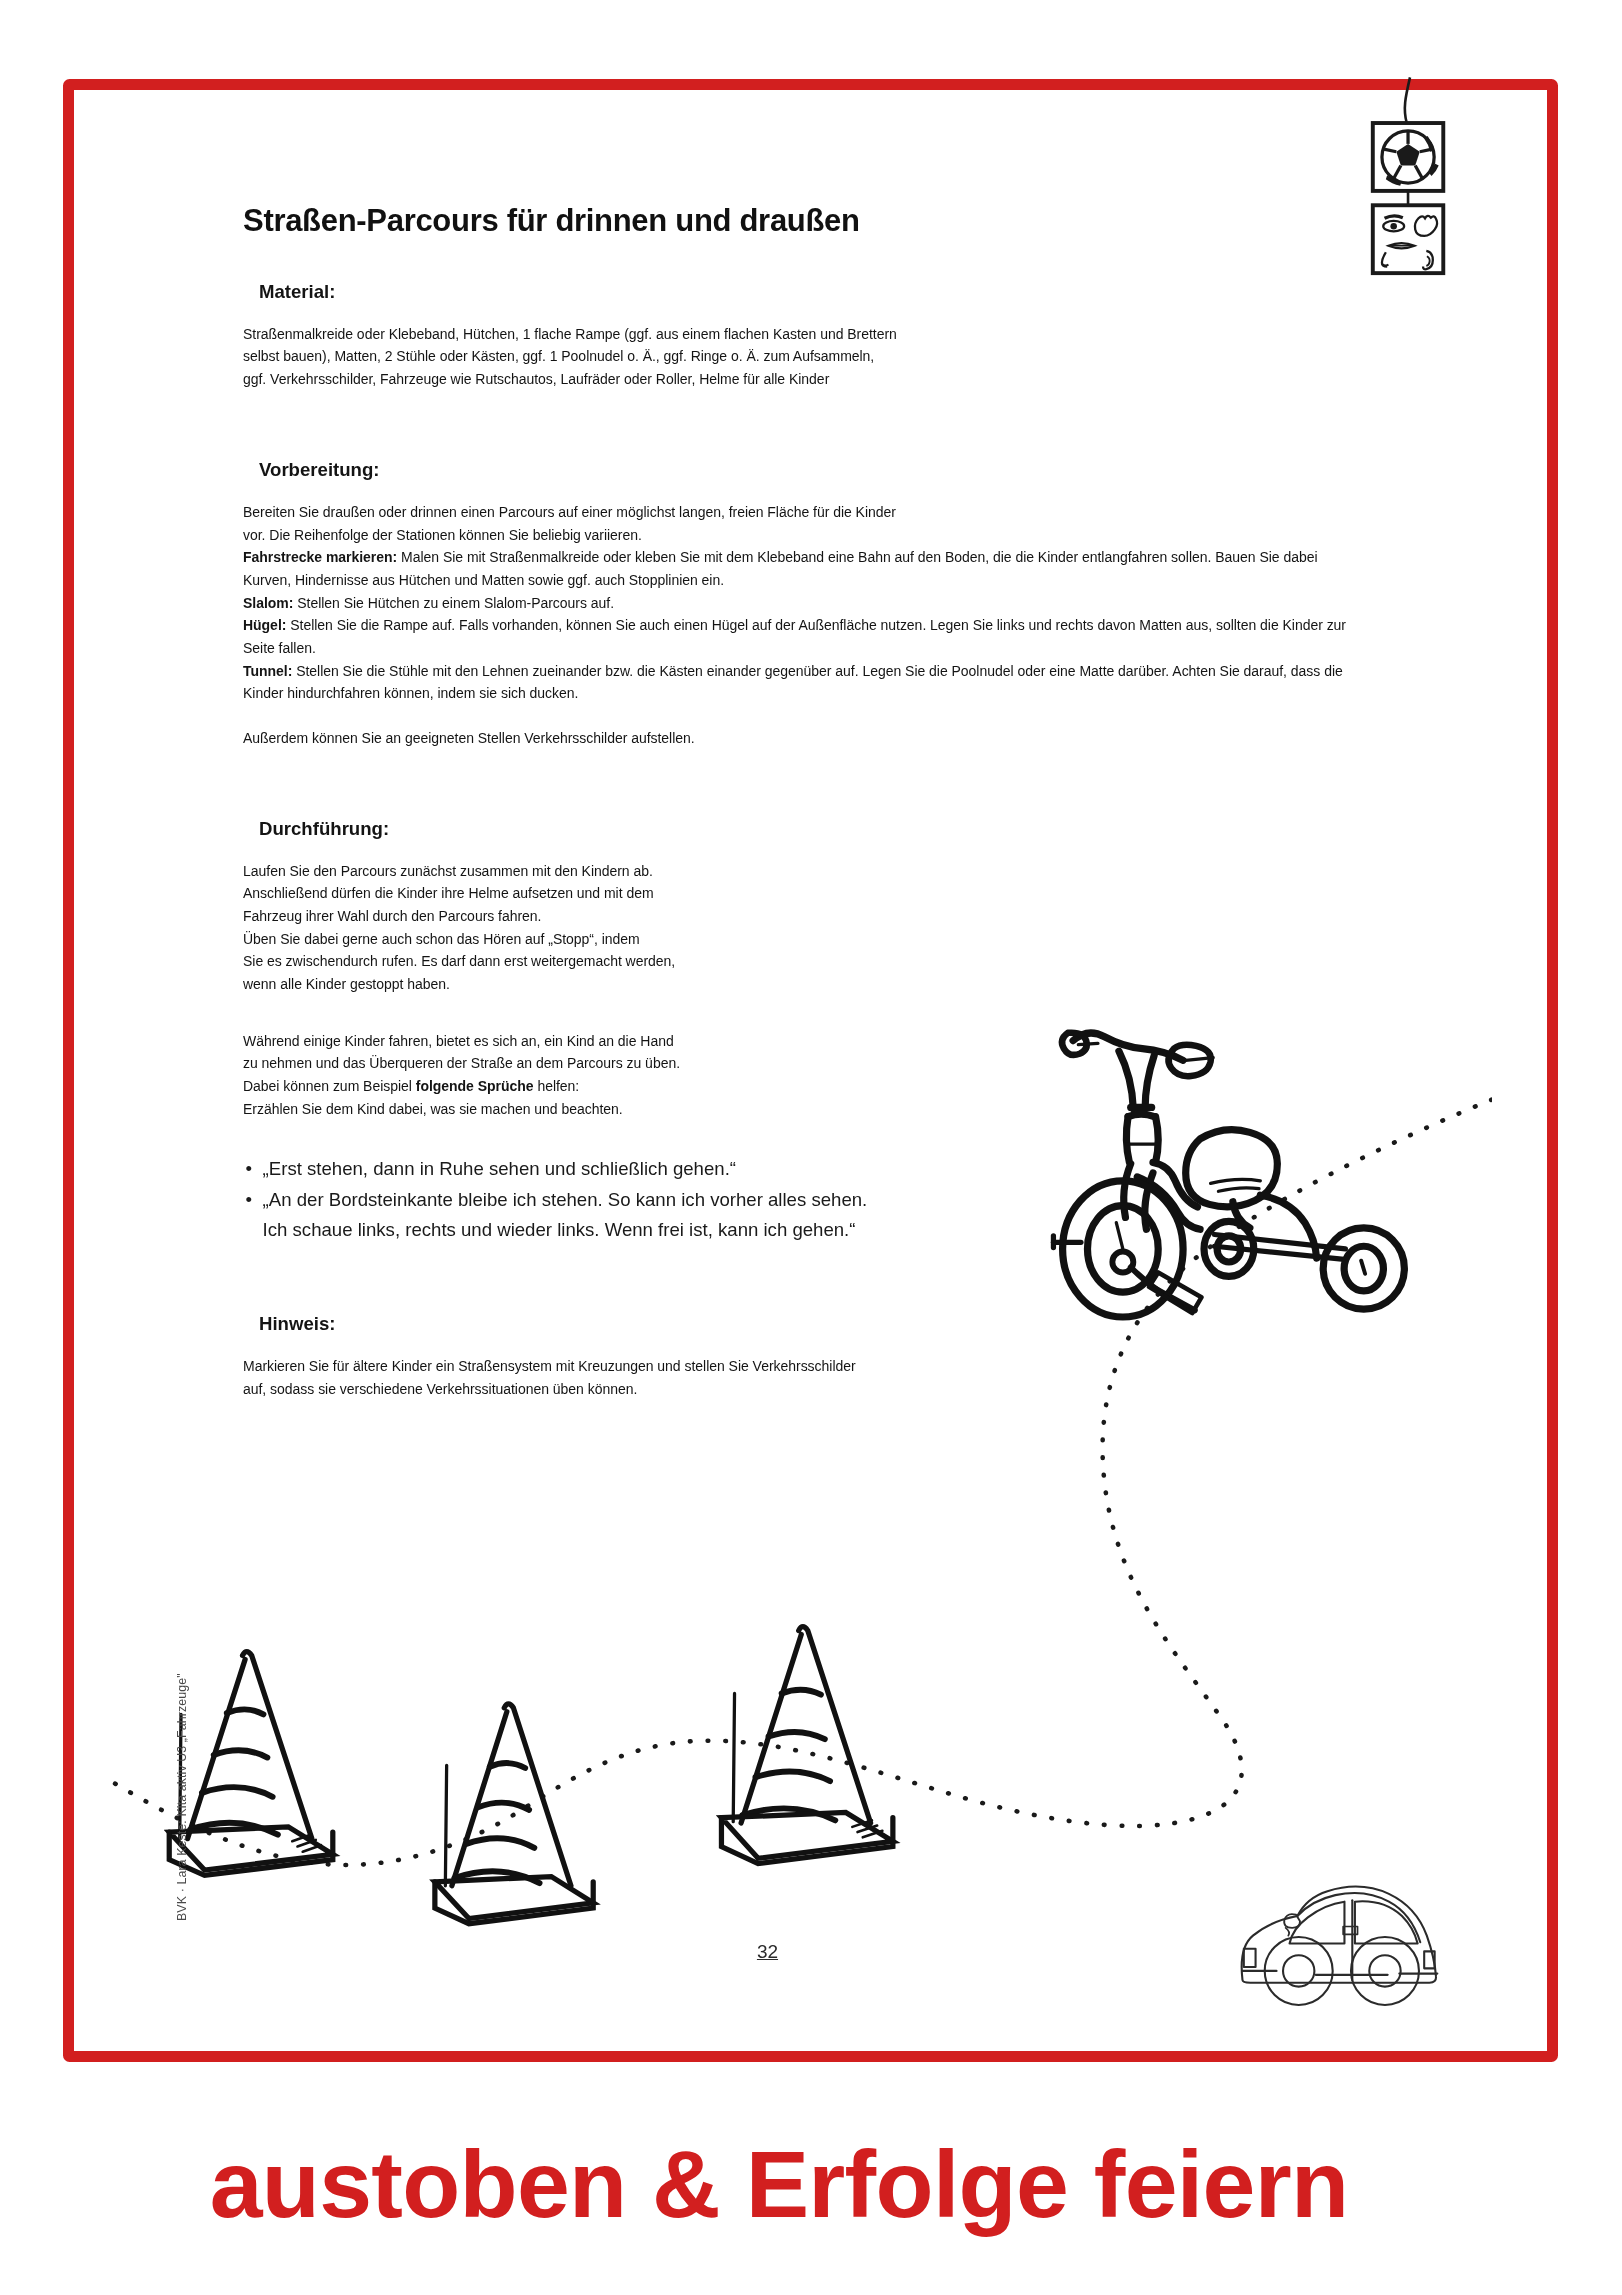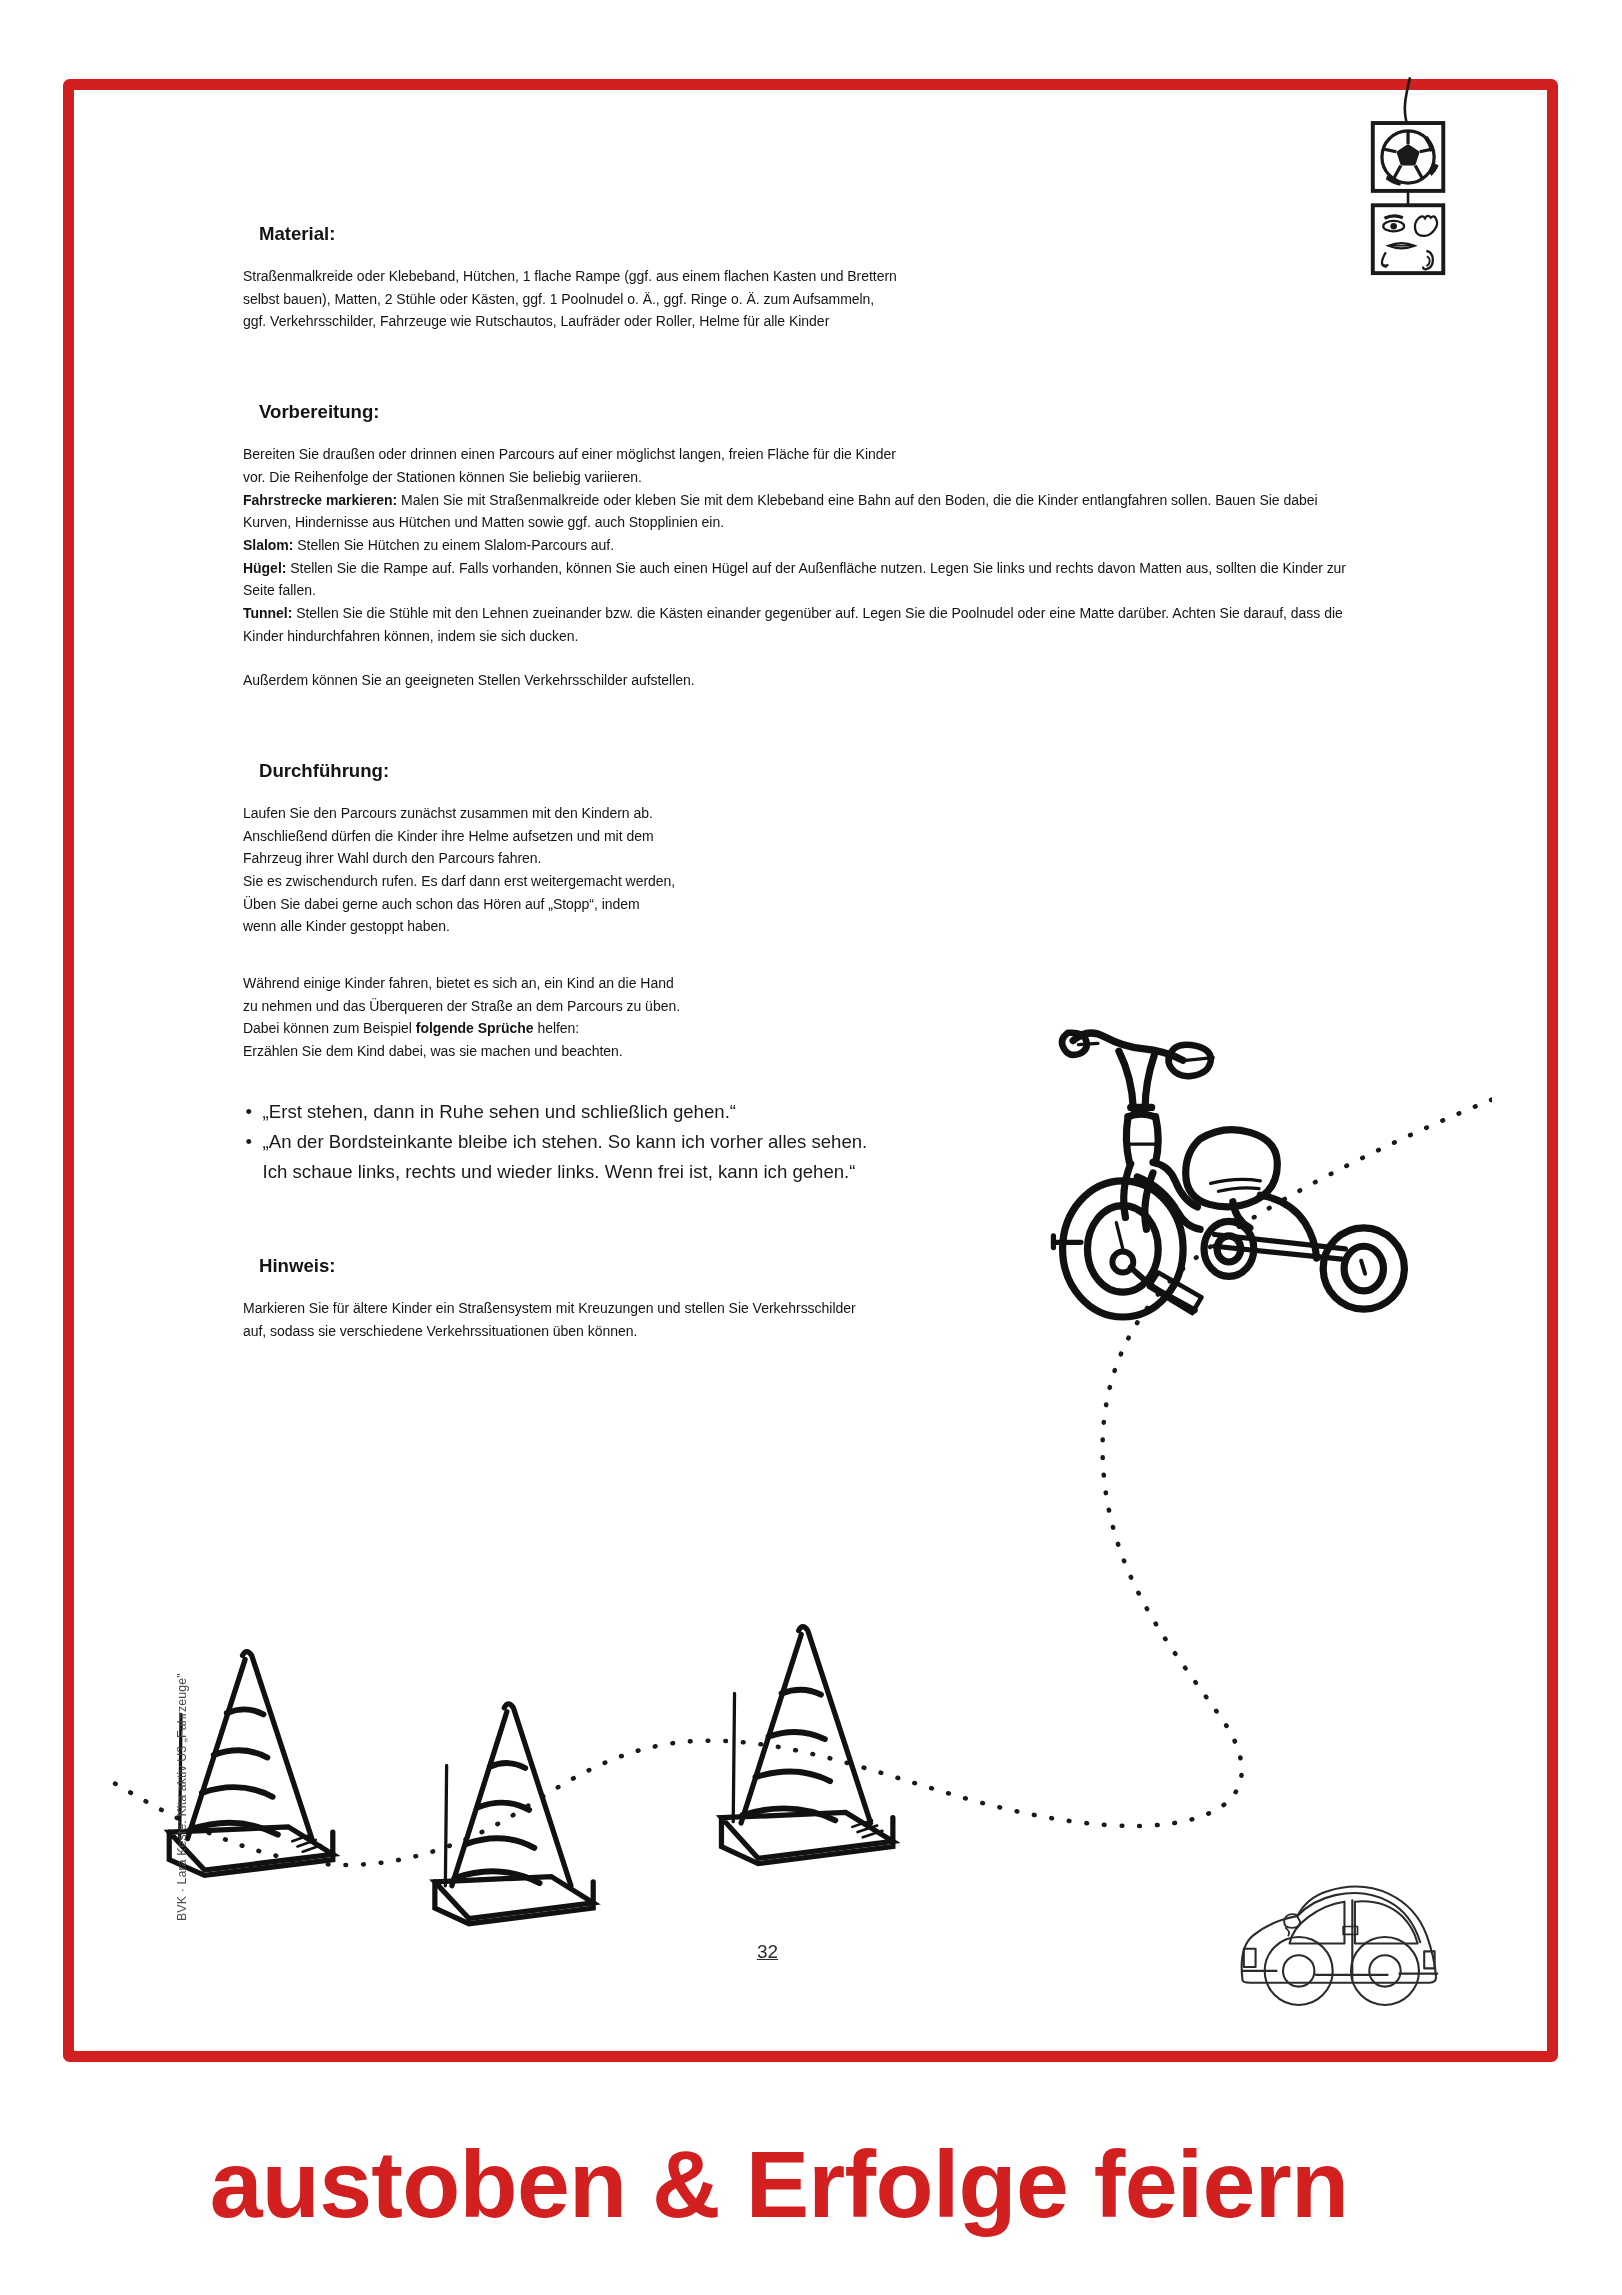--- a/index.html
+++ b/index.html
@@ -337,20 +337,21 @@
     <circle cx="146" cy="182" r="24"></circle>
     <circle cx="278" cy="182" r="52"></circle>
     <circle cx="278" cy="182" r="24"></circle>
   </g>
 </svg>
 
 <div id="side-credit">BVK · Lara Keste: Kita aktiv U3 „Fahrzeuge"</div>
 
 <div id="content">
 
+  <h1 id="doc-title">Straßen-Parcours für drinnen und draußen</h1>
 
   <div class="section">
     <p class="section-head">Material:</p>
     <p class="para">Straßenmalkreide oder Klebeband, Hütchen, 1 flache Rampe (ggf. aus einem flachen Kasten und Brettern</p>
     <p class="para">selbst bauen), Matten, 2 Stühle oder Kästen, ggf. 1 Poolnudel o. Ä., ggf. Ringe o. Ä. zum Aufsammeln,</p>
     <p class="para">ggf. Verkehrsschilder, Fahrzeuge wie Rutschautos, Laufräder oder Roller, Helme für alle Kinder</p>
   </div>
 
   <div class="spacer-sm"></div>
 
@@ -373,22 +374,22 @@
   </div>
 
   <div class="spacer-sm"></div>
 
   <div class="section">
     <p class="section-head">Durchführung:</p>
     <div class="narrow">
       <p class="para">Laufen Sie den Parcours zunächst zusammen mit den Kindern ab.</p>
       <p class="para">Anschließend dürfen die Kinder ihre Helme aufsetzen und mit dem</p>
       <p class="para">Fahrzeug ihrer Wahl durch den Parcours fahren.</p>
+      <p class="para">Üben Sie dabei gerne auch schon das Hören auf „Stopp“, indem</p>
       <p class="para">Sie es zwischendurch rufen. Es darf dann erst weitergemacht werden,</p>
-      <p class="para">Üben Sie dabei gerne auch schon das Hören auf „Stopp“, indem</p>
       <p class="para">wenn alle Kinder gestoppt haben.</p>
     </div>
 
     <div class="spacer-md"></div>
 
     <div class="narrow">
       <p class="para">Während einige Kinder fahren, bietet es sich an, ein Kind an die Hand</p>
       <p class="para">zu nehmen und das Überqueren der Straße an dem Parcours zu üben.</p>
       <p class="para"><span>Dabei können zum Beispiel </span><b>folgende Sprüche</b><span> helfen:</span></p>
       <p class="para">Erzählen Sie dem Kind dabei, was sie machen und beachten.</p>

